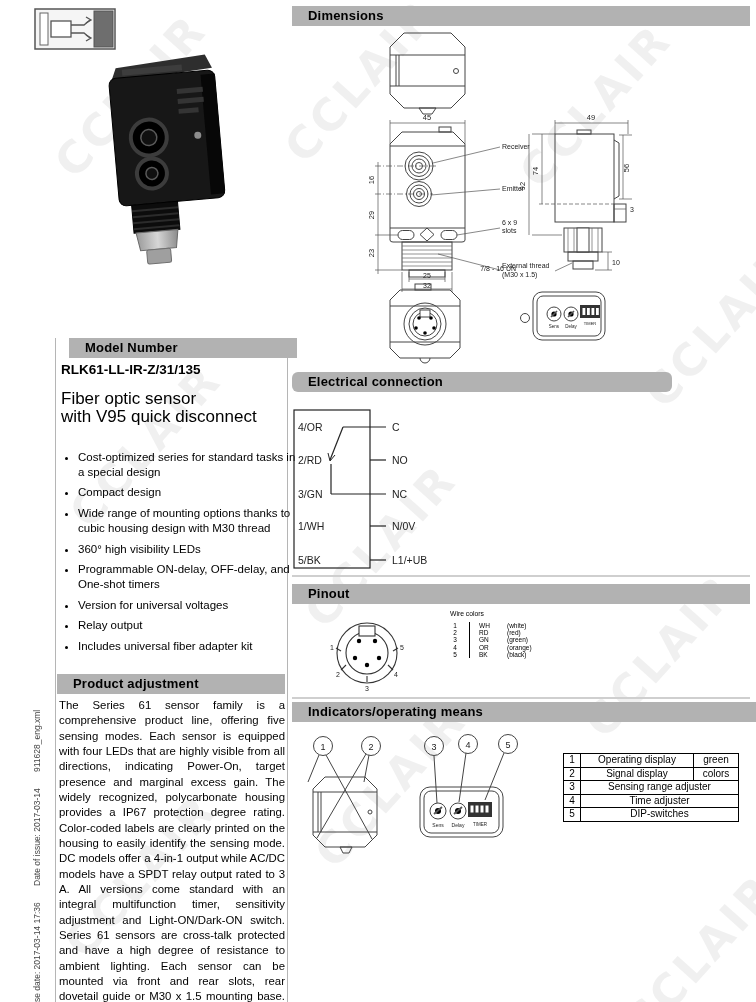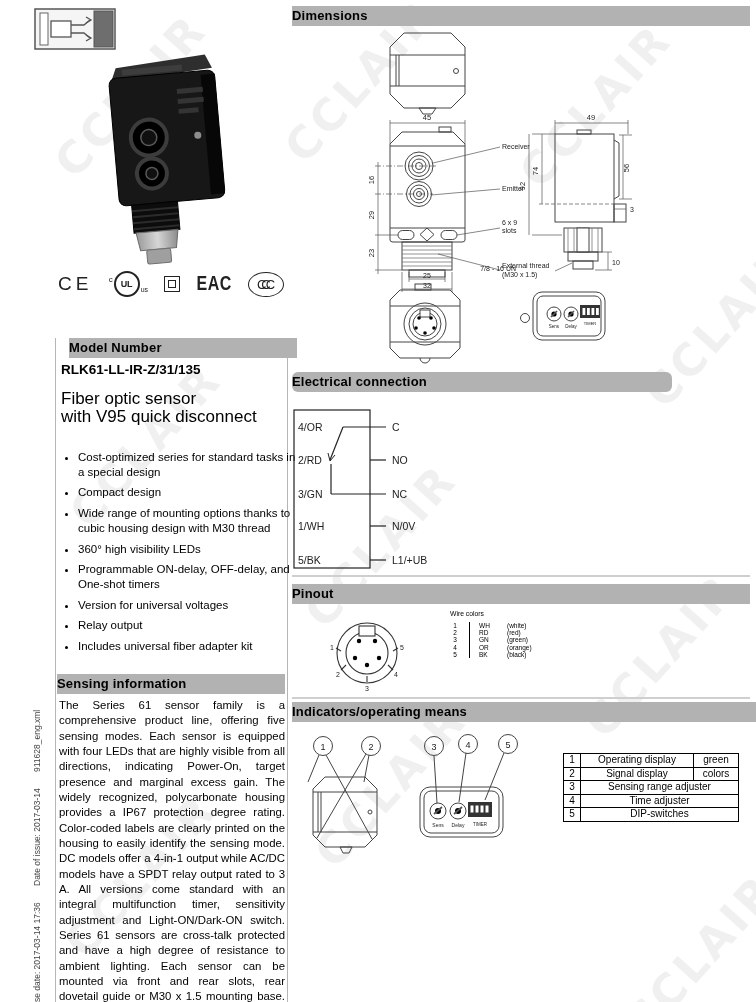--- a/index.html
+++ b/index.html
@@ -1,20 +1,20 @@
 <!DOCTYPE html>
 <html><head>
 <meta charset="utf-8">
 <style>
   html,body { margin:0; padding:0; background:#fff; }
   .page { position:relative; width:756px; height:1002px; background:#ffffff;
           font-family:"Liberation Sans", sans-serif; color:#000; overflow:hidden; }
   .abs { position:absolute; }
   .bar { position:absolute; background:#b2b2b2; color:#000; font-weight:bold;
-         font-size:13px; line-height:20px; height:20px; padding-left:0;
+         font-size:13px; line-height:20px; height:20px; padding-left:16px;
          box-sizing:border-box; letter-spacing:0.2px; }
   .wm { position:absolute; font-family:"DejaVu Sans", sans-serif; font-weight:bold;
         font-size:44px; letter-spacing:4px; color:rgba(130,130,130,0.12);
         transform:rotate(-48deg); white-space:nowrap; pointer-events:none; z-index:0; }
   .sidetext { position:absolute; left:32px; top:688px; height:314px;
               writing-mode:vertical-rl; transform:rotate(180deg);
               font-size:8.5px; color:#444; white-space:nowrap; }
   .sidetext span { margin:0 0 14px 0; }
   .vline { position:absolute; width:1px; background:#b5b5b5; }
   .hline { position:absolute; height:2px; background:#cfcfcf; }
@@ -117,51 +117,38 @@
       <circle cx="63" cy="120" r="15" fill="#000" stroke="#3c3c3c" stroke-width="4"></circle>
       <circle cx="63" cy="120" r="6" fill="#101010" stroke="#5a5a5a" stroke-width="1.5"></circle>
       <circle cx="112" cy="86" r="3.5" fill="#8d8d8d"></circle>
       <rect x="40" y="150" width="46" height="28" fill="#0c0c0c" stroke="#000"></rect>
       <path d="M40,156 h46 M40,162 h46 M40,168 h46 M40,174 h46" stroke="#2b2b2b" stroke-width="2" fill="none"></path>
       <polygon points="42,178 84,178 81,196 45,196" fill="url(#metal)" stroke="#6a6a6a"></polygon>
       <rect x="51" y="196" width="24" height="14" rx="2" fill="#9f9f9f" stroke="#707070"></rect>
     </g>
   </svg>
 
-  <div class="logos">
-    <span class="logo-ce">CE</span>
-    <span class="logo-ul">
-      <span class="c">c</span>
-      <span class="circle">UL</span>
-      <span class="us">us</span>
-    </span>
-    <span class="logo-sq">
-        <div></div>
-      </span>
-    <span class="logo-eac">EAC</span>
-    <span class="logo-ccc">CCC</span>
-  </div>
 
   <div class="bar" style="left:57px; top:338px; width:228px;margin-left:12px;">Model Number</div>
   <div class="modeltxt" style="left:61px; top:362px;">RLK61-LL-IR-Z/31/135</div>
   <div class="smalltxt" style="left:61px; top:389px;">Fiber optic sensor</div>
   <div class="smalltxt" style="left:61px; top:407px;">with V95 quick disconnect</div>
 
   <ul class="features-list">
     <li>Cost-optimized series for standard tasks in a special design</li>
     <li>Compact design</li>
     <li>Wide range of mounting options thanks to cubic housing design with M30 thread</li>
     <li>360° high visibility LEDs</li>
     <li>Programmable ON-delay, OFF-delay, and One-shot timers</li>
     <li>Version for universal voltages</li>
     <li>Relay output</li>
     <li>Includes universal fiber adapter kit</li>
   </ul>
 
-  <div class="bar" style="left:57px; top:674px; width:228px;">Sensing information</div>
+  <div class="bar" style="left:57px; top:674px; width:228px;">Product adjustment</div>
   <div class="prodinfo">The Series 61 sensor family is a comprehensive product line, offering five sensing modes. Each sensor is equipped with four LEDs that are highly visible from all directions, indicating Power-On, target presence and marginal excess gain. The widely recognized, polycarbonate housing provides a IP67 protection degree rating. Color-coded labels are clearly printed on the housing to easily identify the sensing mode. DC models offer a 4-in-1 output while AC/DC models have a SPDT relay output rated to 3 A. All versions come standard with an integral multifunction timer, sensitivity adjustment and Light-ON/Dark-ON switch. Series 61 sensors are cross-talk protected and have a high degree of resistance to ambient lighting. Each sensor can be mounted via front and rear slots, rear dovetail guide or M30 x 1.5 mounting base. Additionally, cabled sensor models provide ½" - 14 NPT internal threads for use with flexible conduit.</div>
 
   <div class="bar" style="left:292px; top:6px; width:458px;">Dimensions</div>
 
   <svg class="abs" style="left:292px; top:28px;" width="458" height="340" viewBox="0 0 458 340">
     <g fill="none" stroke="#444" stroke-width="1">
 
       <path d="M112,5 L159,5 L173,19 L173,66 L159,80 L112,80 L98,66 L98,19 Z"></path>
       <line x1="98" y1="27" x2="173" y2="27"></line>
       <line x1="98" y1="58" x2="173" y2="58"></line>

